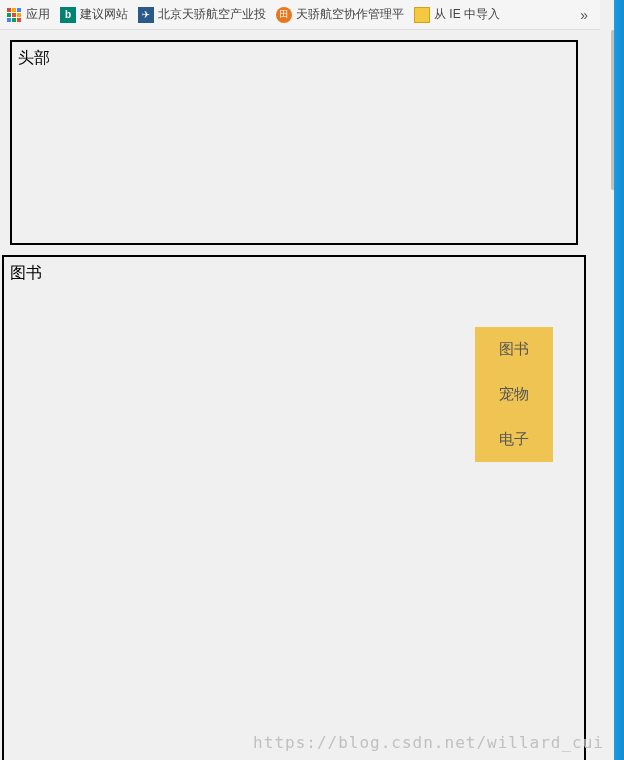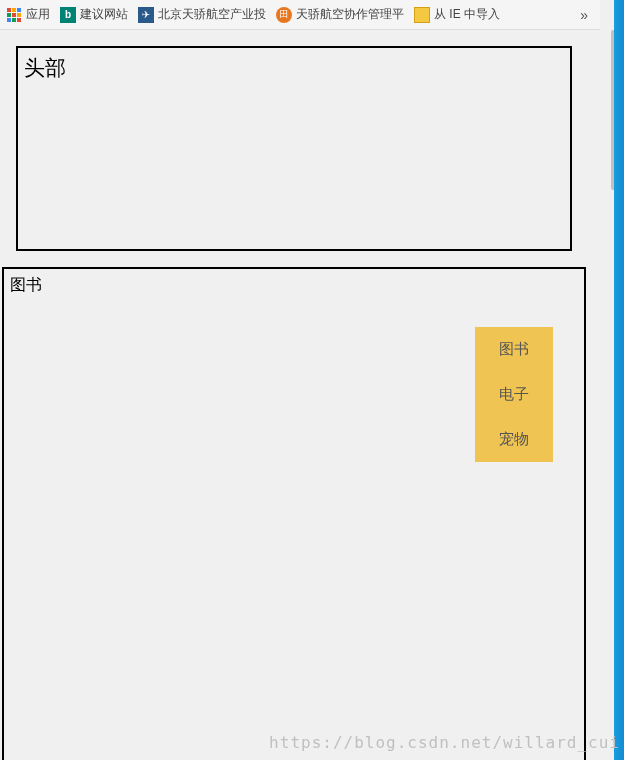--- a/index.html
+++ b/index.html
@@ -72,24 +72,24 @@
       overflow: hidden;
       background: #f0f0f0;
     }
     .scroll-content {
       width: 588px;
       height: 100%;
     }
     .header-section {
       border: 2px solid #000;
       height: 205px;
-      margin: 16px;
+      margin: 10px;
       background: #f0f0f0;
       padding: 6px;
-      font-size: 21px;
+      font-size: 16px;
       color: #000;
     }
     .books-section {
       border: 2px solid #000;
       border-top: 2px solid #000;
       height: 800px;
       margin: 2px;
       margin-top: 0;
       background: #f0f0f0;
       padding: 6px;
@@ -135,21 +135,21 @@
       position: absolute;
       right: -10px;
       top: 0;
       width: 20px;
       height: 760px;
       background: linear-gradient(90deg, #1a9de0 0%, #0c7abf 100%);
     }
     .watermark {
       position: absolute;
       bottom: 8px;
-      right: 4px;
+      right: 20px;
       color: #c0c0c0;
       font-size: 16px;
       font-family: Consolas, monospace;
       letter-spacing: 1px;
       pointer-events: none;
     }
   </style>
 </head>
 <body>
 
@@ -199,24 +199,24 @@
     <div class="books-section">
       <span>图书</span>
     </div>
   </div>
 
   <div class="floating-nav">
     <div class="floating-nav-item">
       <span>图书</span>
     </div>
     <div class="floating-nav-item">
+      <span>宠物</span>
+    </div>
+    <div class="floating-nav-item">
       <span>电子</span>
-    </div>
-    <div class="floating-nav-item">
-      <span>宠物</span>
     </div>
   </div>
 </div>
 
 <div class="scrollbar-track">
   <div class="scrollbar-thumb"></div>
 </div>
 
 <div class="right-edge"></div>
 

